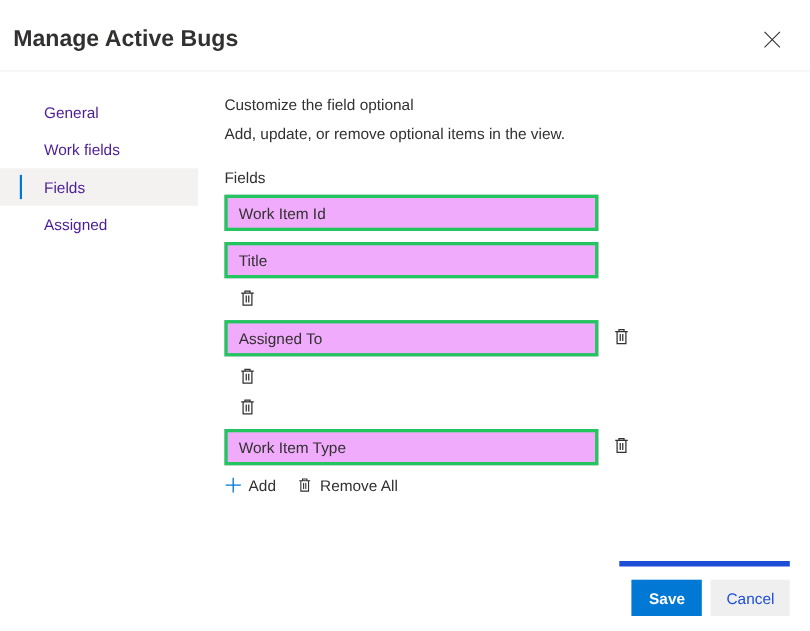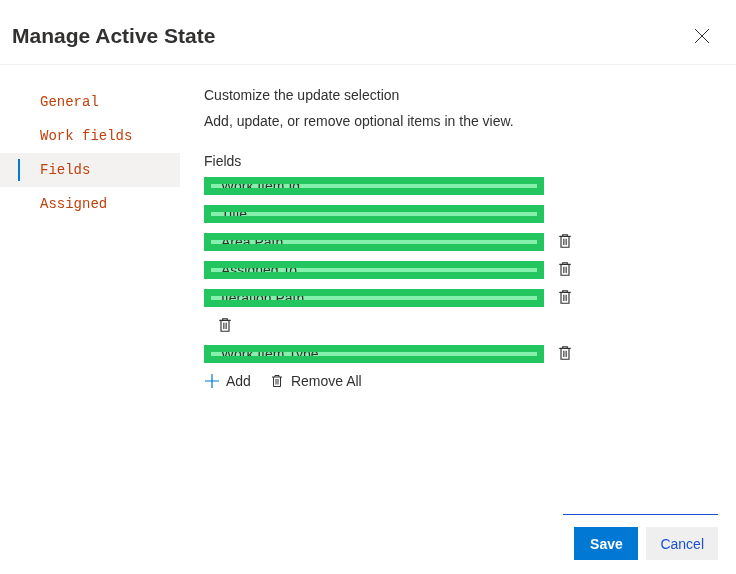--- a/index.html
+++ b/index.html
@@ -38,23 +38,22 @@
   .sidebar {
     display: flex;
     flex-direction: column;
     padding-top: 20px;
     width: 180px;
     flex-shrink: 0;
   }
   .nav-item {
     padding: 9px 12px 9px 40px;
     cursor: pointer;
-    color: #c2410c;
+    color: #4c1d95;
     position: relative;
-    font-family: Liberation Mono, monospace;
   }
   .nav-item.selected {
     background: #f3f2f1;
   }
   .nav-item.selected::before {
     content: "";
     position: absolute;
     left: 18px;
     top: 6px;
     bottom: 6px;
@@ -76,26 +75,26 @@
   .fields-label {
     margin: 0 0 8px 0;
   }
   .field-row {
     display: flex;
     align-items: center;
     margin-bottom: 10px;
   }
   .field-input {
     width: 340px;
-    height: 18px;
-    border: 7px solid #22c55e;
+    height: 33px;
+    border: 3px solid #22c55e;
     padding: 0 10px;
     font: inherit;
     color: #323130;
-    background: #86efac;
+    background: #f0abfc;
   }
   .delete-btn {
     margin-left: 12px;
     width: 18px; height: 18px;
     cursor: pointer;
     display: flex; align-items: center; justify-content: center;
     color: #323130;
   }
   .actions-row {
     display: flex;
@@ -113,21 +112,21 @@
   .action-link .ico {
     width: 16px; height: 16px;
     display: flex; align-items: center; justify-content: center;
   }
   .footer {
     position: absolute;
     bottom: 14px;
     right: 18px;
     display: flex;
     gap: 8px;
-    border-top: 1px solid #1d4ed8;
+    border-top: 5px solid #1d4ed8;
     padding-top: 12px;
     padding-left: 11px;
   }
   .btn {
     min-width: 64px;
     height: 33px;
     padding: 0 14px;
     border: none;
     font: inherit;
     cursor: pointer;
@@ -139,65 +138,63 @@
   }
   .btn.secondary {
     background: #efefef;
     color: #1d4ed8;
   }
 </style>
 </head>
 <body>
 
 <div class="header">
-  <div class="title">Manage Active State</div>
+  <div class="title">Manage Active Bugs</div>
   <div class="close-btn">
     <svg width="16" height="16" viewBox="0 0 16 16">
         <path d="M1 1 L15 15 M15 1 L1 15" stroke="#323130" stroke-width="1"></path>
       </svg>
   </div>
 </div>
 
 <div class="content">
   <div class="sidebar" id="sidebar">
       <div class="nav-item"><span>General</span></div>
       <div class="nav-item"><span>Work fields</span></div>
       <div class="nav-item selected"><span>Fields</span></div>
       <div class="nav-item"><span>Assigned</span></div>
     </div>
 
   <div class="main">
-    <p class="section-heading">Customize the update selection</p>
+    <p class="section-heading">Customize the field optional</p>
     <p class="section-desc">Add, update, or remove optional items in the view.</p>
     <p class="fields-label">Fields</p>
     <div id="fields-list">
         <div class="field-row">
           <input class="field-input" value="Work Item Id" style="">
         </div>
         <div class="field-row">
           <input class="field-input" value="Title" style="">
         </div>
         <div class="field-row">
-          <input class="field-input" value="Area Path" style="">
           <div class="delete-btn">
             <span><svg width="16" height="16" viewBox="0 0 14 14">
                 <path d="M2 3 H12 M5 3 V1.5 H9 V3 M3.5 3 V12.5 H10.5 V3 M6 5 V10.5 M8 5 V10.5" stroke="#323130" stroke-width="1" fill="none"></path>
               </svg></span>
           </div>
         </div>
         <div class="field-row">
           <input class="field-input" value="Assigned To" style="">
           <div class="delete-btn">
             <span><svg width="16" height="16" viewBox="0 0 14 14">
                 <path d="M2 3 H12 M5 3 V1.5 H9 V3 M3.5 3 V12.5 H10.5 V3 M6 5 V10.5 M8 5 V10.5" stroke="#323130" stroke-width="1" fill="none"></path>
               </svg></span>
           </div>
         </div>
         <div class="field-row">
-          <input class="field-input" value="Iteration Path" style="">
           <div class="delete-btn">
             <span><svg width="16" height="16" viewBox="0 0 14 14">
                 <path d="M2 3 H12 M5 3 V1.5 H9 V3 M3.5 3 V12.5 H10.5 V3 M6 5 V10.5 M8 5 V10.5" stroke="#323130" stroke-width="1" fill="none"></path>
               </svg></span>
           </div>
         </div>
         <div class="field-row">
           <div class="delete-btn">
             <span><svg width="16" height="16" viewBox="0 0 14 14">
                 <path d="M2 3 H12 M5 3 V1.5 H9 V3 M3.5 3 V12.5 H10.5 V3 M6 5 V10.5 M8 5 V10.5" stroke="#323130" stroke-width="1" fill="none"></path>

